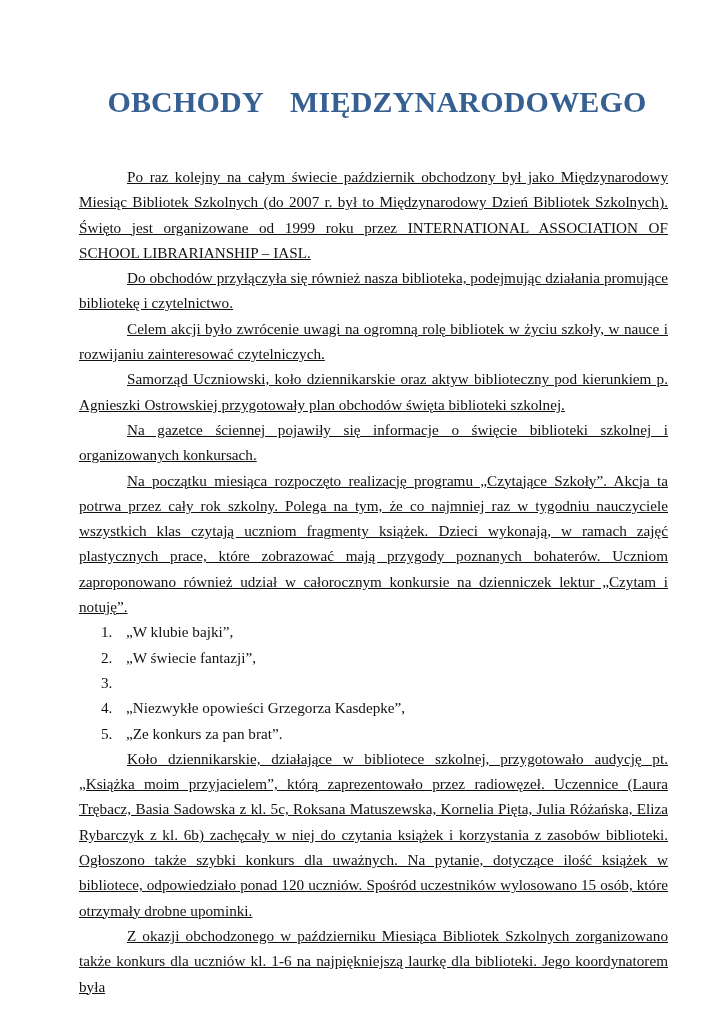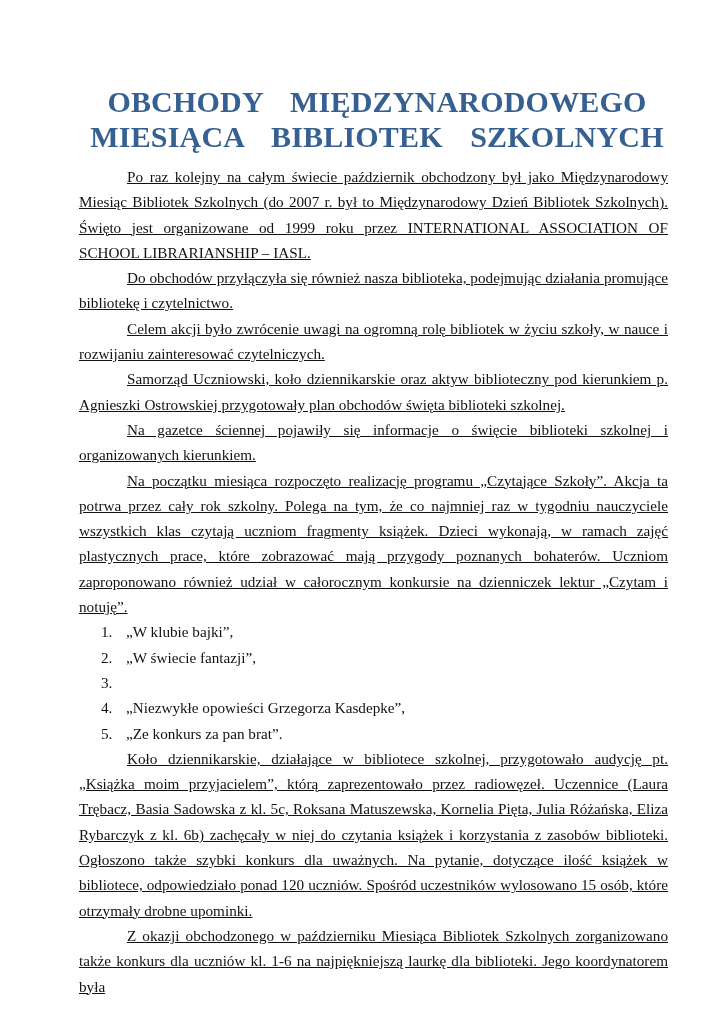--- a/index.html
+++ b/index.html
@@ -68,29 +68,28 @@
       width: 25px;
       display: inline-block;
     }
   </style>
 </head>
 <body>
 
 <div class="page">
   <h1 class="title" style="color: rgb(55, 96, 146);">
     <span style="white-space:pre;">OBCHODY  MIĘDZYNARODOWEGO</span><br>
-    <span style="white-space:pre;">MIESIĄCA  BIBLIOTEK  SZKOLNYCH</span>
   </h1>
 
   <div class="body-text">
     <p class="para">Po raz kolejny na całym świecie październik obchodzony był  jako Międzynarodowy Miesiąc Bibliotek Szkolnych (do 2007 r. był to Międzynarodowy Dzień Bibliotek Szkolnych). Święto jest organizowane od 1999 roku przez INTERNATIONAL ASSOCIATION OF SCHOOL LIBRARIANSHIP – IASL.</p>
     <p class="para">Do obchodów przyłączyła się również nasza biblioteka, podejmując działania promujące bibliotekę i czytelnictwo.</p>
     <p class="para">Celem akcji było zwrócenie uwagi na ogromną rolę bibliotek w życiu szkoły, w nauce i rozwijaniu zainteresować czytelniczych.</p>
     <p class="para">Samorząd Uczniowski, koło dziennikarskie oraz aktyw biblioteczny pod kierunkiem p. Agnieszki Ostrowskiej przygotowały plan obchodów święta biblioteki szkolnej.</p>
-    <p class="para">Na gazetce ściennej pojawiły się informacje o święcie biblioteki szkolnej i organizowanych kierunkiem.</p>
+    <p class="para">Na gazetce ściennej pojawiły się informacje o święcie biblioteki szkolnej i organizowanych konkursach.</p>
     <p class="para">Na początku miesiąca rozpoczęto realizację programu „Czytające Szkoły”. Akcja ta potrwa przez cały rok szkolny. Polega na tym, że co najmniej raz w tygodniu nauczyciele wszystkich klas czytają uczniom fragmenty książek. Dzieci wykonają, w ramach zajęć plastycznych prace, które zobrazować mają przygody poznanych bohaterów. Uczniom zaproponowano również udział w całorocznym konkursie na dzienniczek lektur „Czytam i notuję”.</p>
 
     <ol class="list">
       <li class="list-item">
         <span class="list-num">1.</span>
         <span>„W klubie bajki”,</span>
       </li>
       <li class="list-item">
         <span class="list-num">2.</span>
         <span>„W świecie fantazji”,</span>

